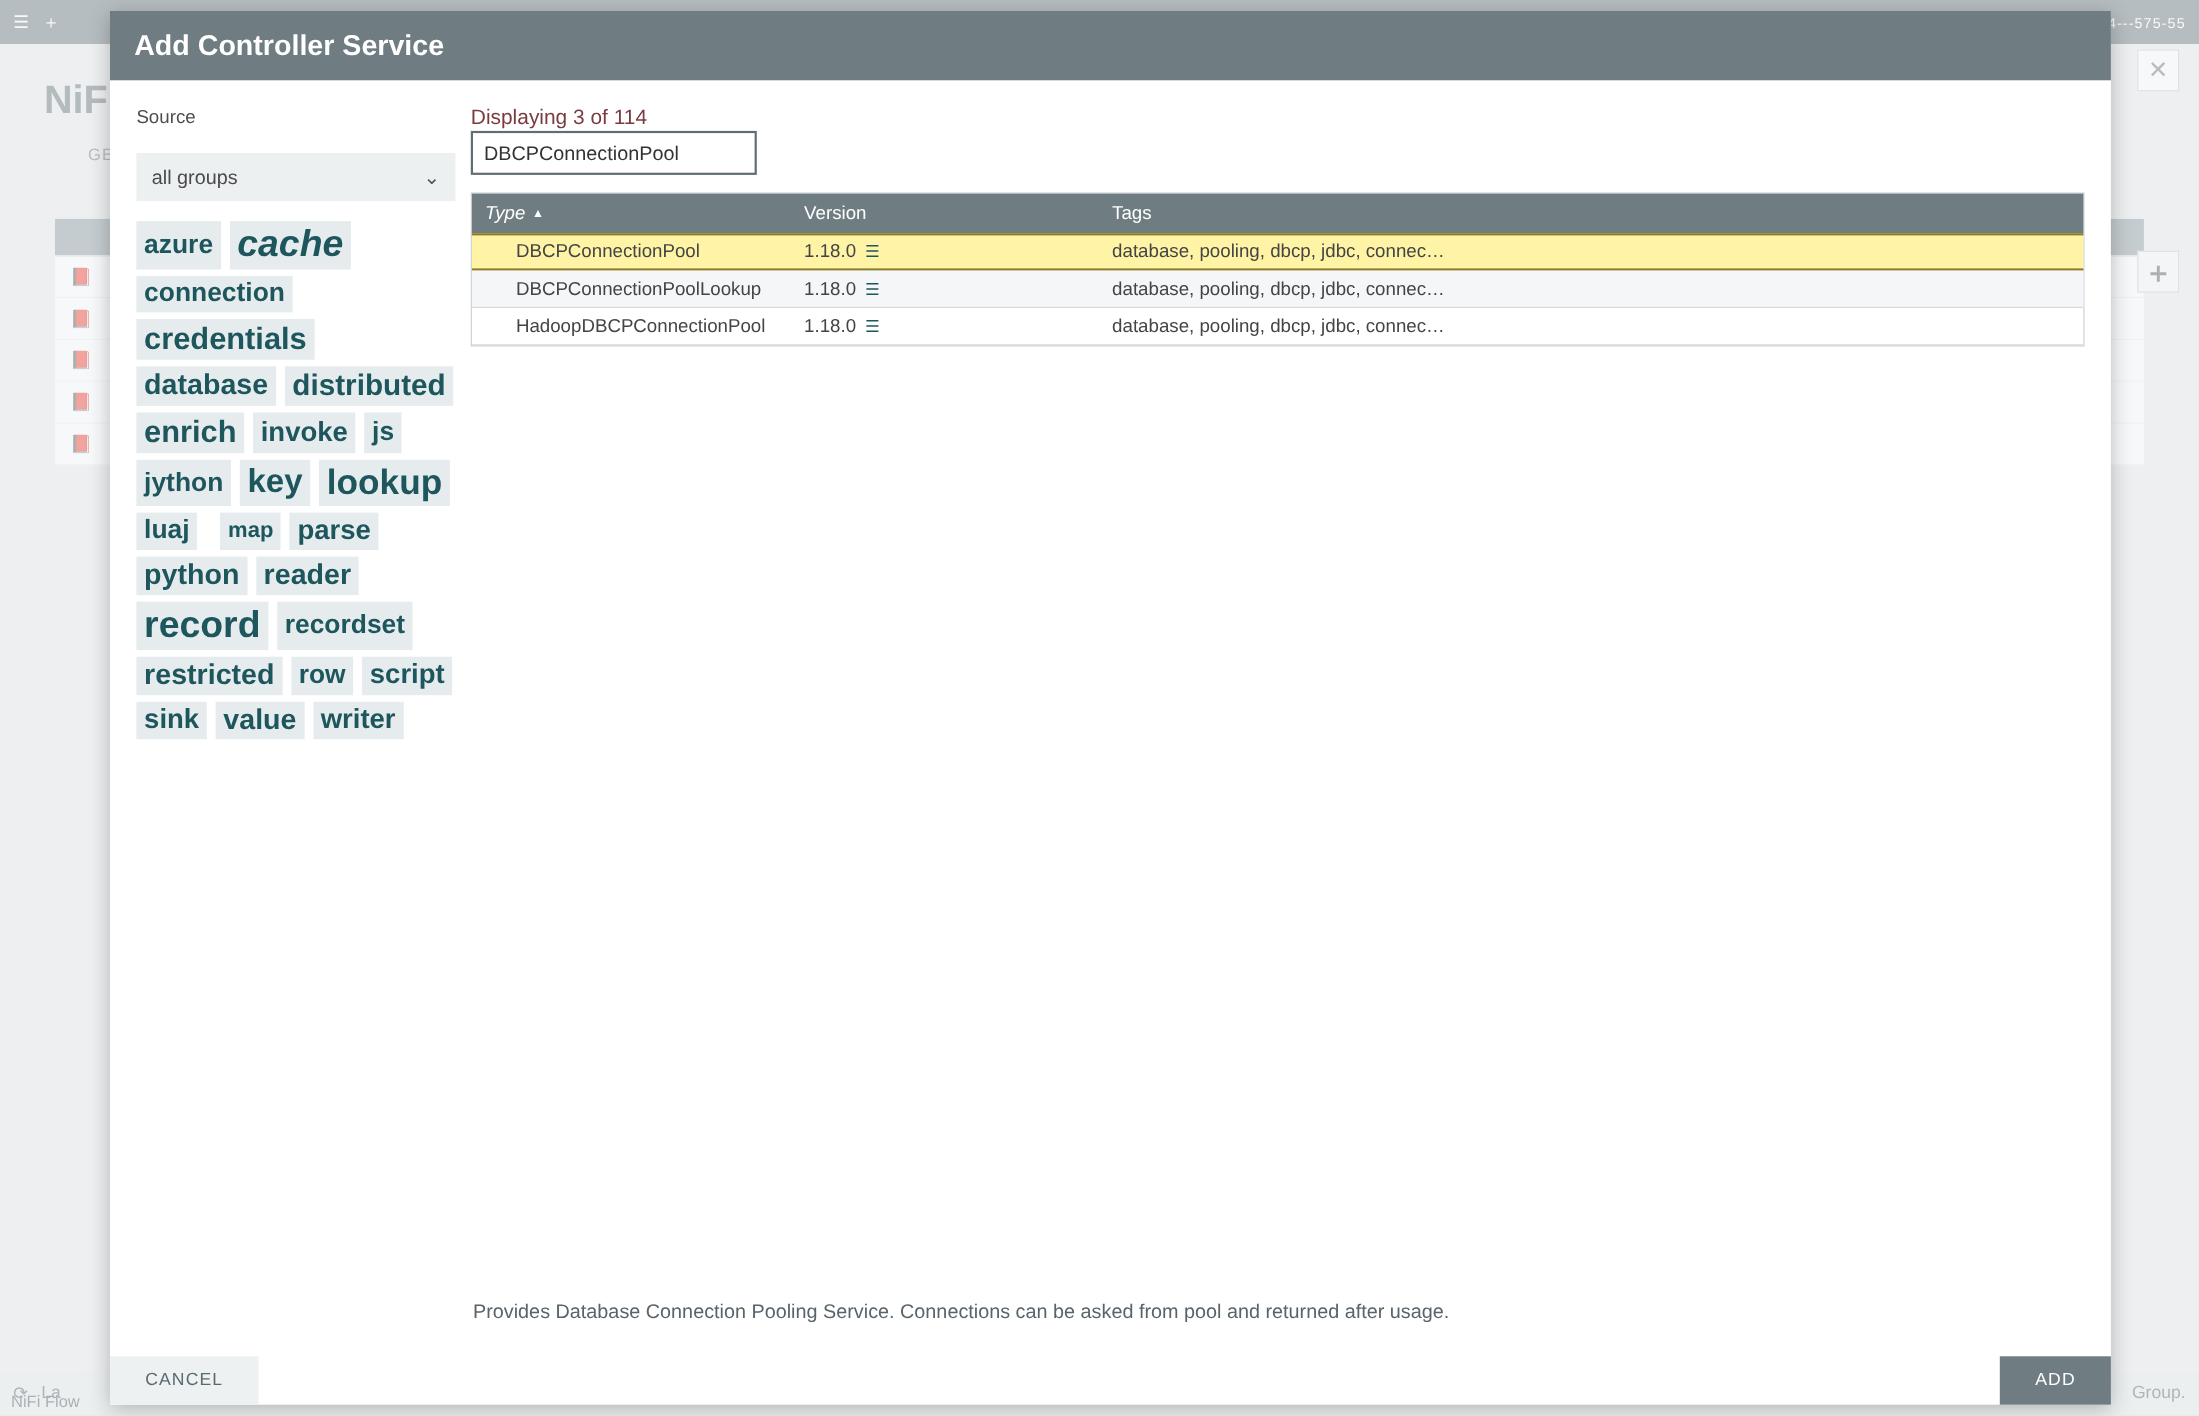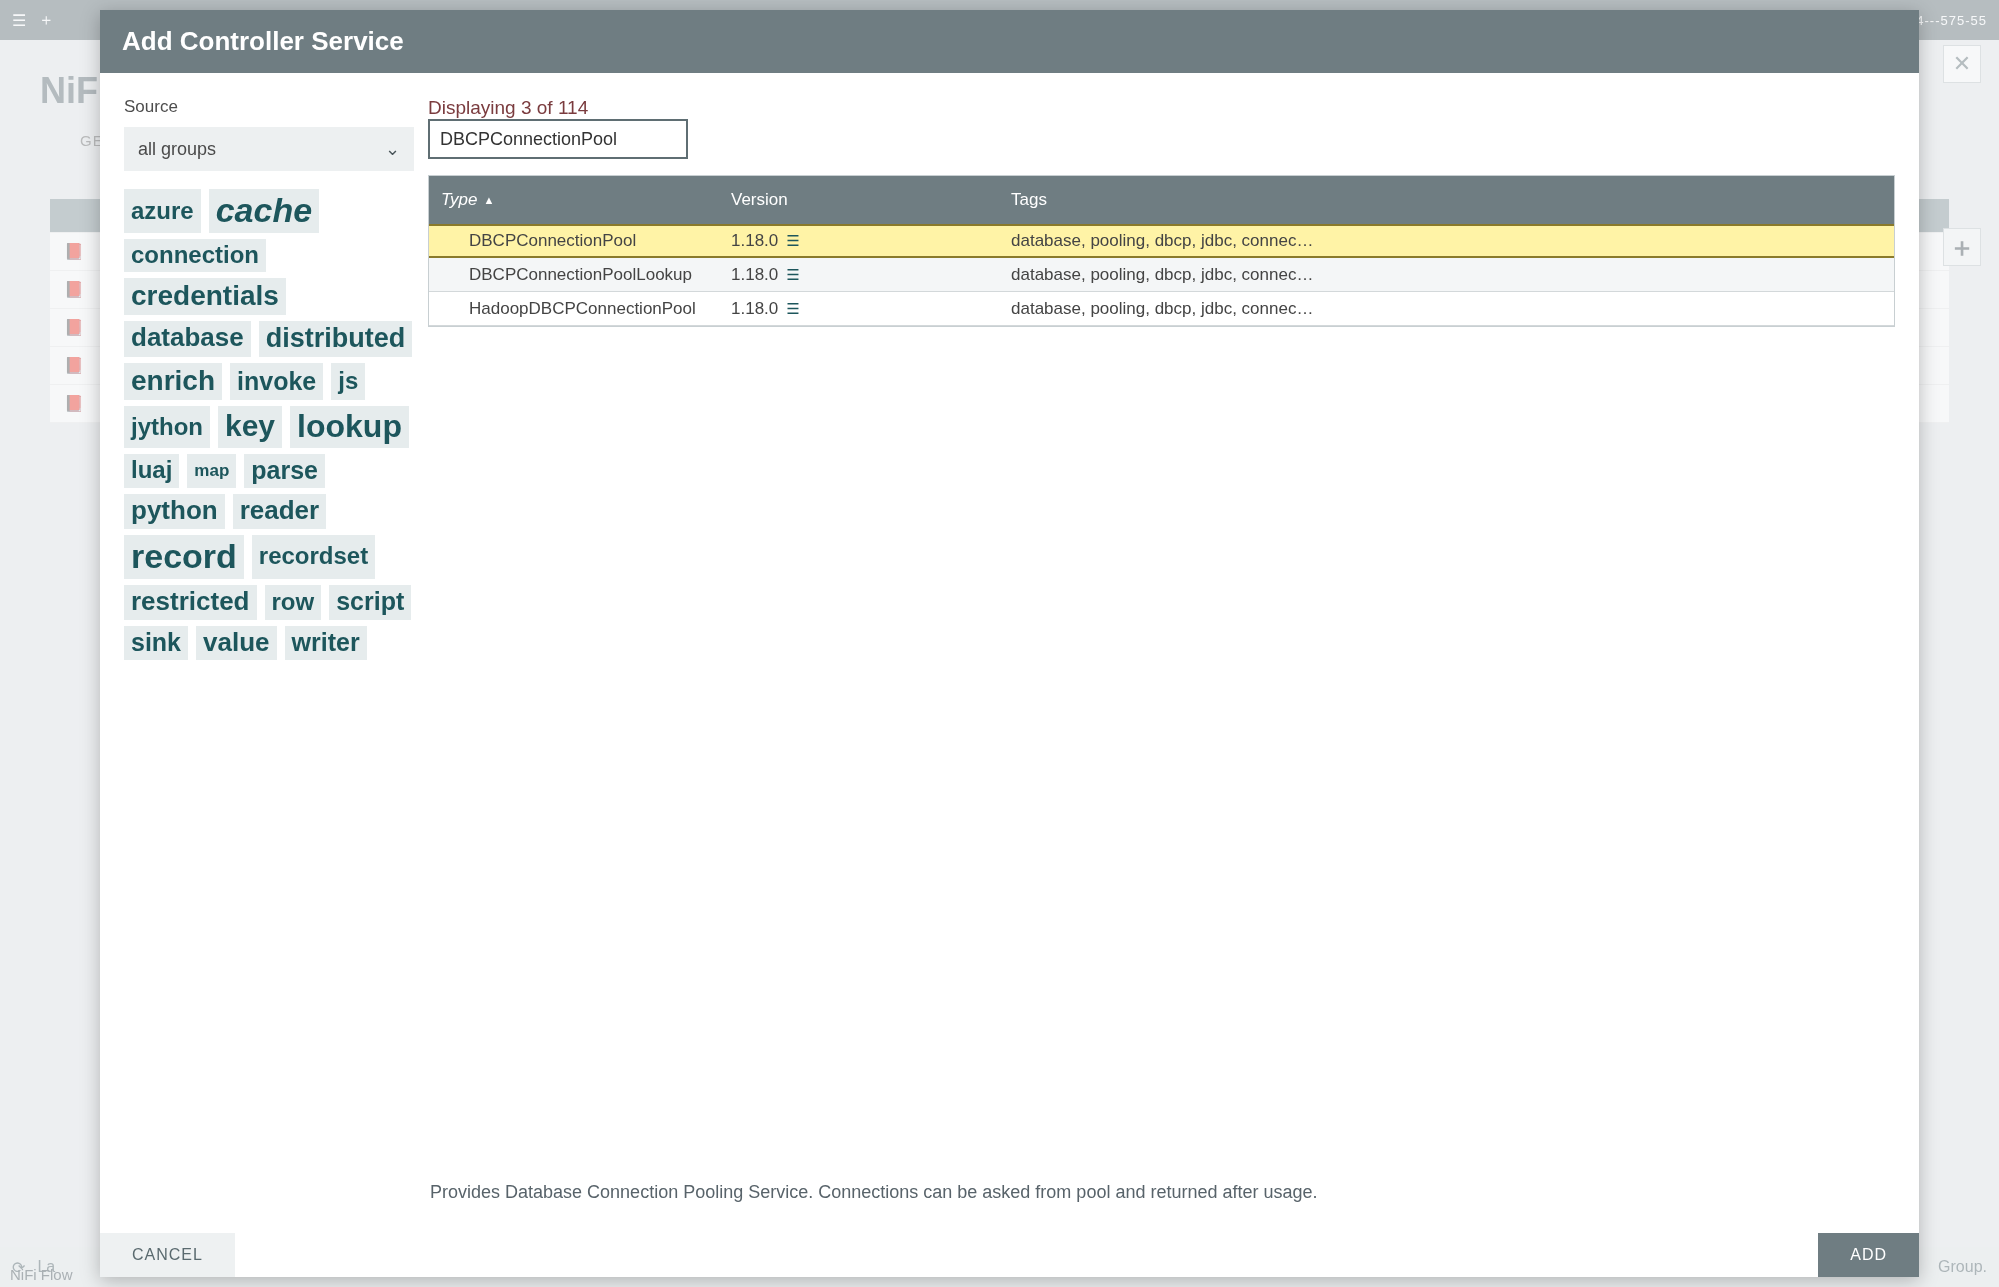--- a/index.html
+++ b/index.html
@@ -57,21 +57,21 @@
     background:#fff; box-shadow:0 4px 18px rgba(0,0,0,0.25);
     display:flex; flex-direction:column;
   }
   .dialog-header {
     background:#6f7d82; color:#fff; padding:16px 22px; font-size:26px; font-weight:600;
   }
   .dialog-body {
     flex:1; display:flex; padding:24px 24px 10px 24px; gap:14px; overflow:hidden;
   }
   .left-pane { width:290px; display:flex; flex-direction:column; }
-  .src-label { font-size:17px; color:#4d4d4d; margin-bottom:10px; }
+  .src-label { font-size:17px; color:#4d4d4d; margin-bottom:22px; }
   .src-select {
     background:#edf0f1; height:44px; display:flex; align-items:center; justify-content:space-between;
     padding:0 14px; color:#4a4a4a; font-size:18px; cursor:pointer; margin-bottom:18px;
   }
   .src-select .chev { font-size:18px; color:#49555a; }
   .tag-cloud { display:flex; flex-wrap:wrap; gap:6px 8px; align-content:flex-start; }
   .tag {
     background:#e6eced; color:#1d565c; padding:2px 7px 3px 7px;
     font-weight:600; line-height:1.15; cursor:pointer;
     display:inline-flex; align-items:center;
@@ -79,21 +79,21 @@
 
   .right-pane { flex:1; display:flex; flex-direction:column; min-width:0; }
   .right-top { display:flex; align-items:flex-start; justify-content:space-between; margin-bottom:16px;flex-direction:column; }
   .count { color:#7a3b3e; font-size:19px; font-weight:500; }
   .filter-input {
     width:260px; height:40px; border:2px solid #5f6e73; padding:0 10px;
     font-size:18px; color:#333;
   }
   .table { border:1px solid #c8cfd2; }
   .thead {
-    background:#6f7d82; color:#fff; display:flex; height:48px; align-items:center;
+    background:#6f7d82; color:#fff; display:flex; height:36px; align-items:center;
     font-size:17px;
   }
   .th { padding:0 12px; }
   .th.type { flex:0 0 290px; font-style:italic; display:flex; align-items:center; gap:6px;}
   .th.ver  { flex:0 0 280px; }
   .th.tags { flex:1; }
   .sort-arrow { font-size:11px; }
   .tbody .tr {
     display:flex; height:34px; align-items:center; font-size:17px;
     border-bottom:1px solid #d3d8da; cursor:pointer; color:#444;
@@ -173,21 +173,21 @@
           <span class="tag" style="font-size: 28px;">credentials</span>
           <span class="tag" style="font-size: 26px;">database</span>
           <span class="tag" style="font-size: 27px;">distributed</span>
           <span class="tag" style="font-size: 28px;">enrich</span>
           <span class="tag" style="font-size: 25px;">invoke</span>
           <span class="tag" style="font-size: 24px;">js</span>
           <span class="tag" style="font-size: 24px;">jython</span>
           <span class="tag" style="font-size: 30px;">key</span>
           <span class="tag" style="font-size: 32px;">lookup</span>
           <span class="tag" style="font-size: 24px;">luaj</span>
-          <span class="tag" style="font-size: 17px;">map</span>
+          <span class="tag" style="font-size: 20px; margin-left: 13px;">map</span>
           <span class="tag" style="font-size: 25px;">parse</span>
           <span class="tag" style="font-size: 26px;">python</span>
           <span class="tag" style="font-size: 26px;">reader</span>
           <span class="tag" style="font-size: 34px;">record</span>
           <span class="tag" style="font-size: 24px;">recordset</span>
           <span class="tag" style="font-size: 26px;">restricted</span>
           <span class="tag" style="font-size: 24px;">row</span>
           <span class="tag" style="font-size: 25px;">script</span>
           <span class="tag" style="font-size: 25px;">sink</span>
           <span class="tag" style="font-size: 26px;">value</span>

